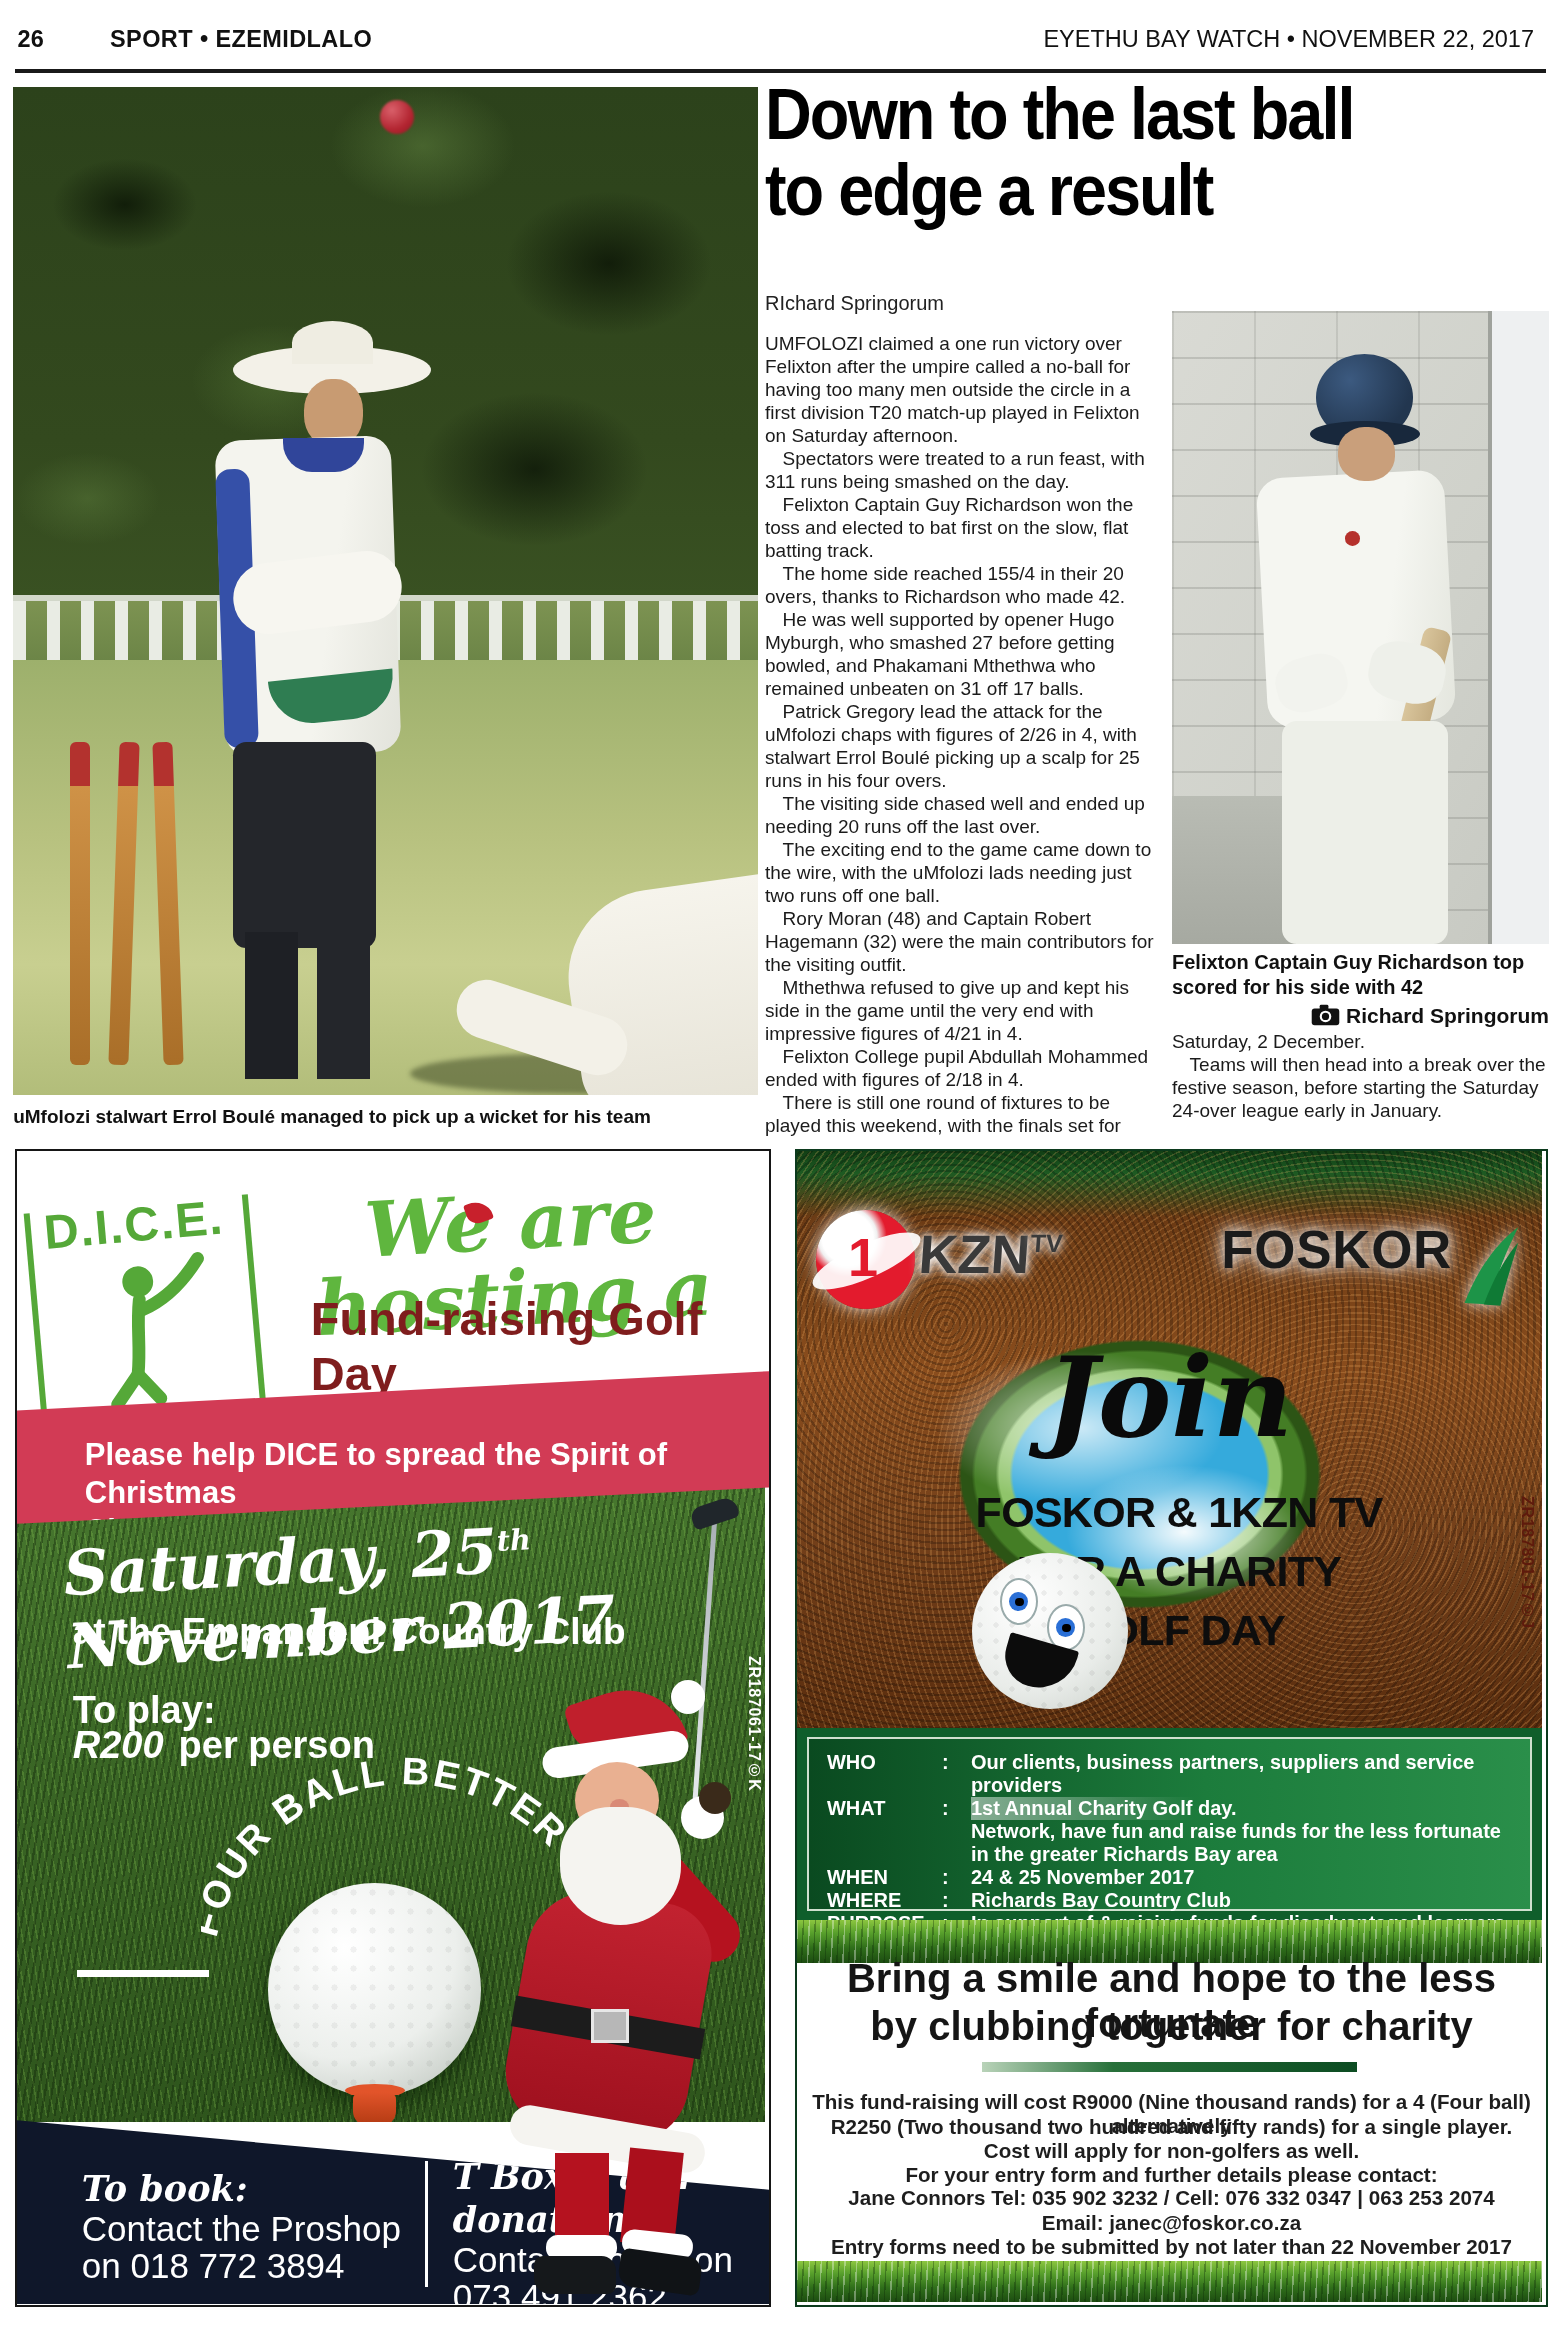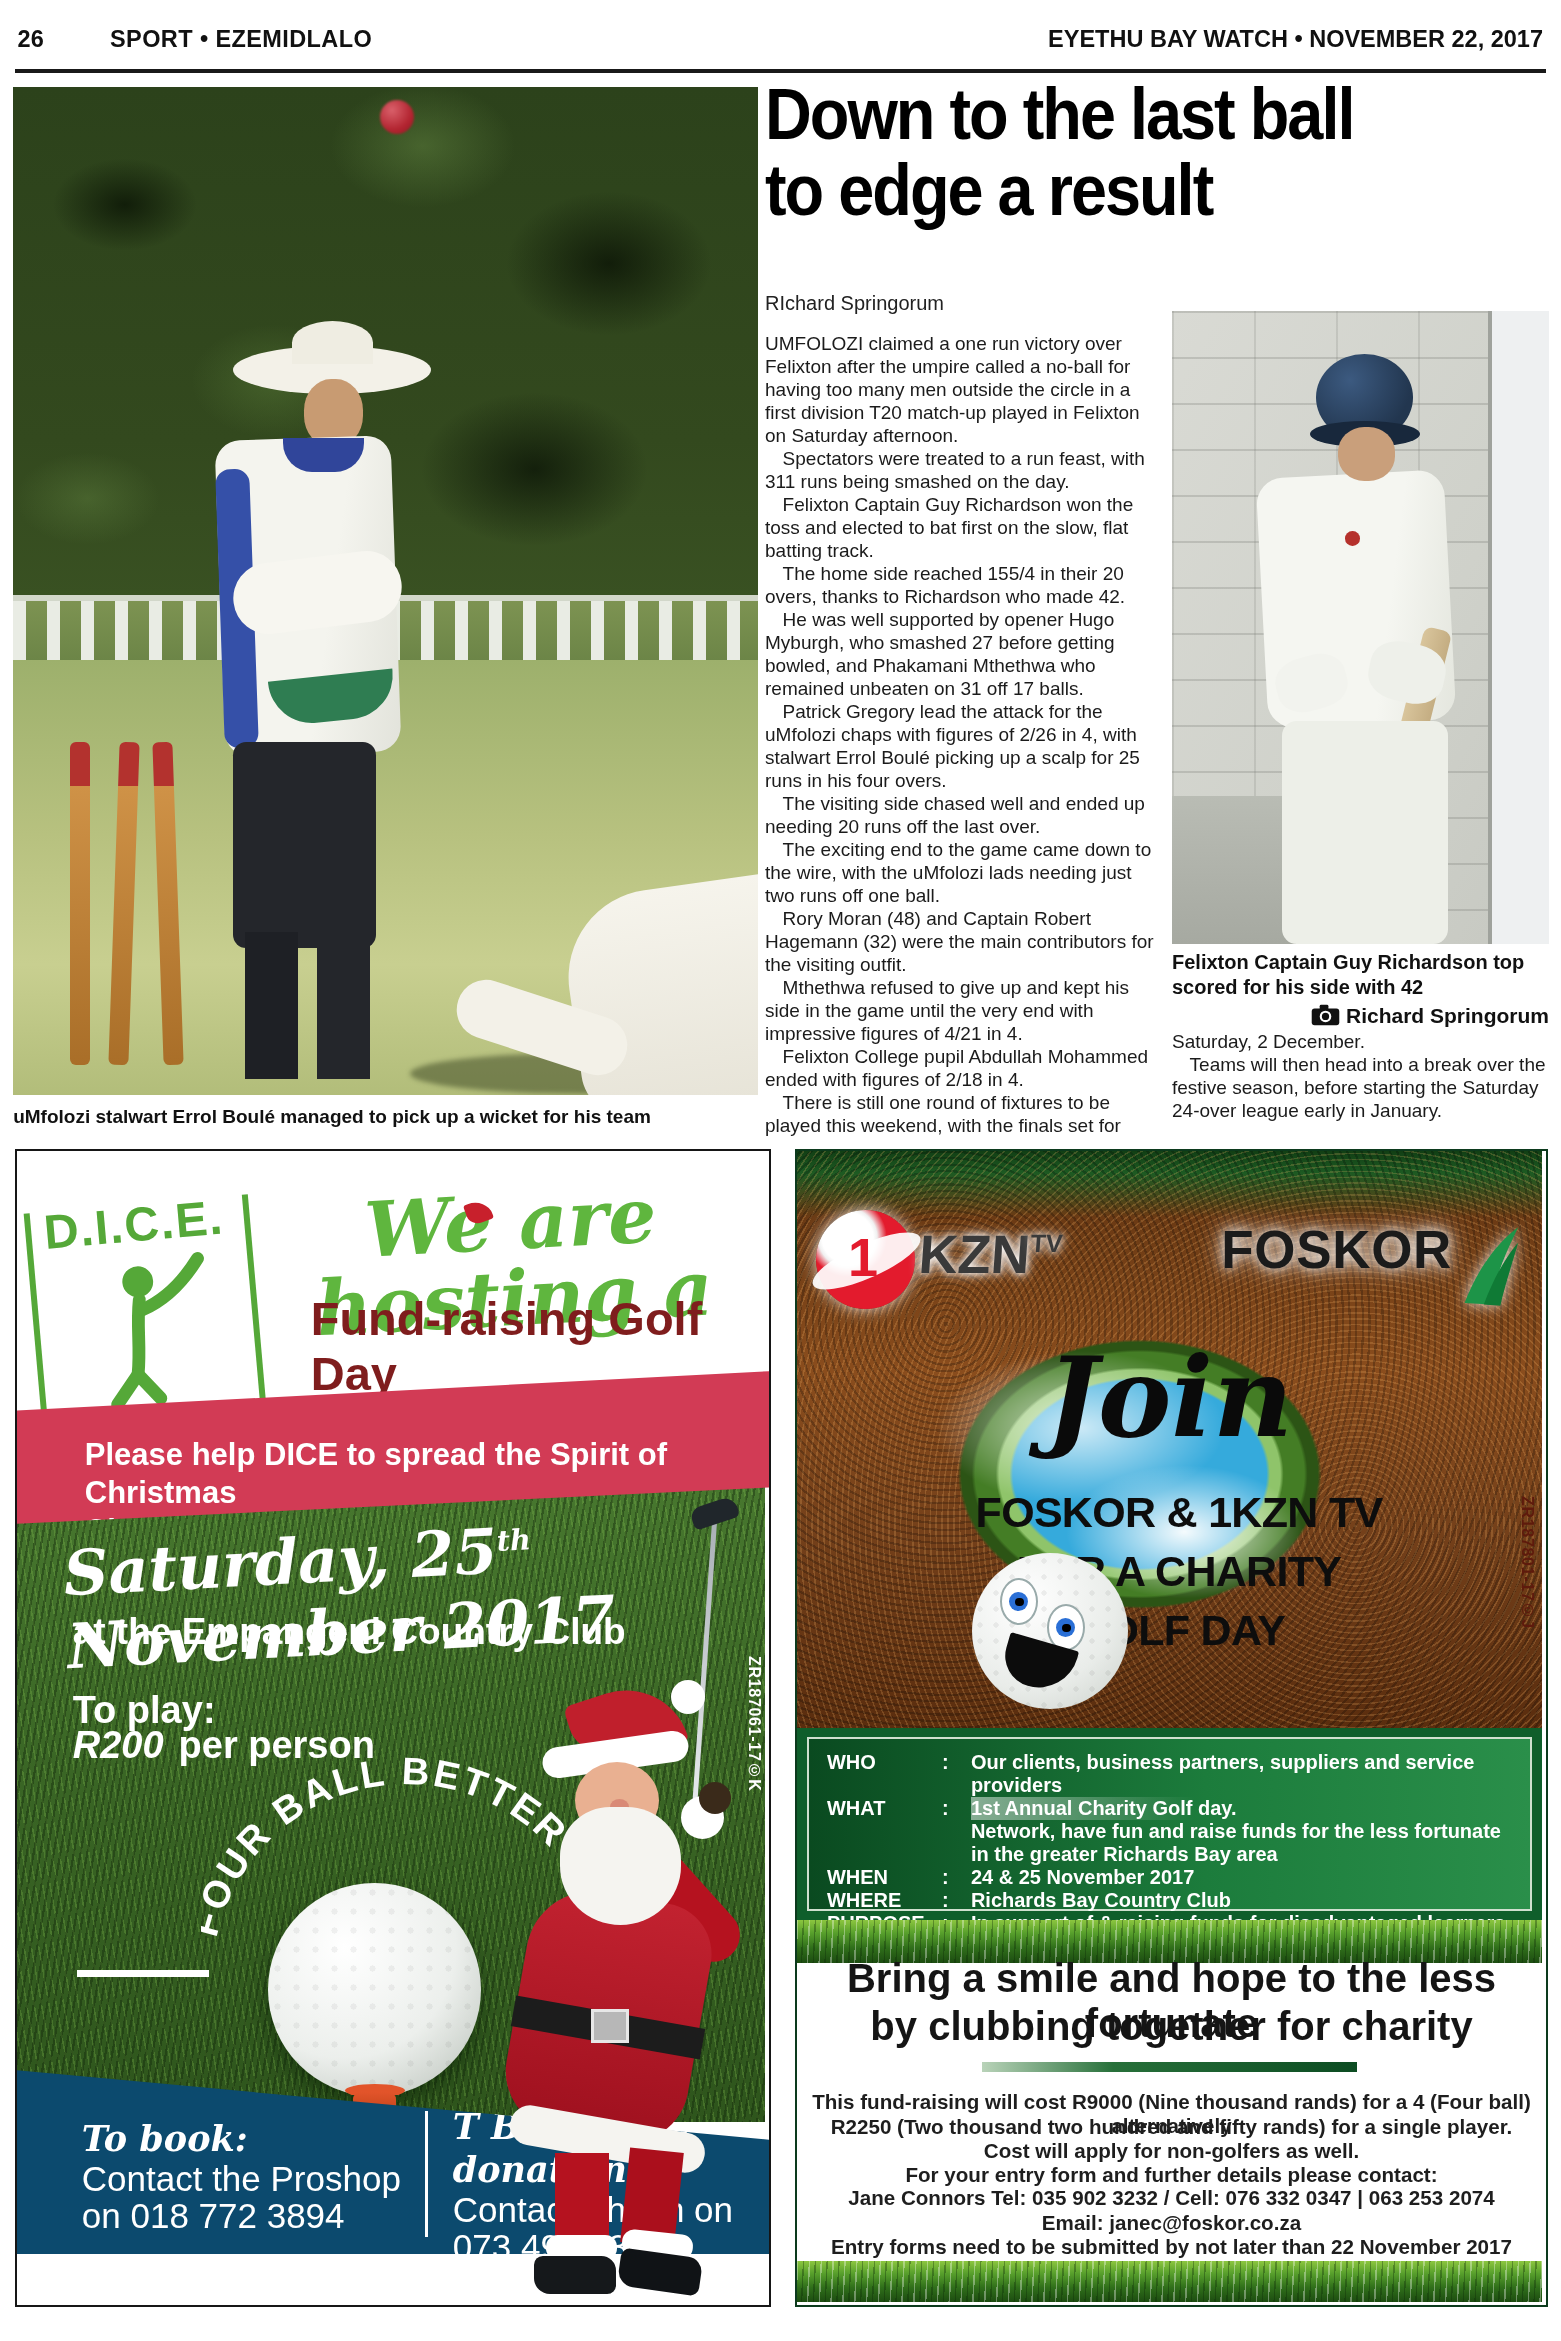--- a/index.html
+++ b/index.html
@@ -2,21 +2,21 @@
 <html style="font-size:11.8px"><head>
 <meta charset="utf-8">
 <style>
   html,body{margin:0;padding:0;background:#888}
   #page{position:relative;width:1561px;height:2342px;background:#fff;overflow:hidden;
         font-family:"Liberation Sans",sans-serif;color:#111}
   .abs{position:absolute}
   
   #hdr-num{left:17.6px;top:26.4px;font-size:23.5px;font-weight:bold}
   #hdr-sec{left:110px;top:26.4px;font-size:23.5px;font-weight:bold;letter-spacing:0.4px}
-  #hdr-right{right:18px;top:26.4px;font-size:23.5px;font-weight:bold}
+  #hdr-right{right:27px;top:26.4px;font-size:23.5px;font-weight:normal}
   #hdr-rule{left:14.7px;right:14.7px;top:69px;height:3.7px;background:#191919}
   
   #headline{left:765px;top:76px;width:874px;margin:0;font-size:72px;font-weight:bold;
             letter-spacing:-2.2px;line-height:1.06;color:#000;transform:scaleX(.9);transform-origin:0 0}
   #byline{left:765px;top:292px;font-size:20px;color:#222}
   
   #body-col{left:765px;top:332px;width:400px;font-size:19px;line-height:23px;color:#1b1b1b}
   #body-col p,#cont-col p{margin:0;text-indent:17.6px}
   #body-col p.first,#cont-col p.first{text-indent:0}
   #cont-col{left:1172px;top:1030px;width:377px;font-size:19px;line-height:23px;color:#1b1b1b}
@@ -149,21 +149,21 @@
   #s-belt{left:25px;top:323px;width:192px;height:31px;background:#1c1c1c;transform:rotate(10deg)}
   #s-buckle{left:104px;top:320px;width:38px;height:34px;background:#b7b7b7;border:3.7px solid #e7e7e7;box-sizing:border-box}
   #s-trim{left:22px;top:430px;width:197px;height:40px;background:#f5f4f0;border-radius:20.6px;transform:rotate(10deg)}
   #s-legA{left:68px;top:464px;width:54px;height:95px;background:#b5121f}
   #s-legB{left:138px;top:461px;width:54px;height:95px;background:#ab0f1c;transform:rotate(6deg)}
   #s-cuffA{left:59px;top:546px;width:71px;height:25px;background:#fff;border-radius:11.8px}
   #s-cuffB{left:135px;top:543px;width:71px;height:25px;background:#fff;border-radius:11.8px;transform:rotate(6deg)}
   #s-bootA{left:47px;top:567px;width:82px;height:38px;background:#15181b;border-radius:8.8px 14.7px 8.8px 16px}
   #s-bootB{left:132px;top:564px;width:82px;height:38px;background:#101316;border-radius:8.8px 14.7px 8.8px 16px;transform:rotate(8deg)}
   
-  #dice-greyband{left:-2.9px;top:919px;width:758px;height:184px;background:#0c4a6e;
+  #dice-greyband{left:-2.9px;top:969px;width:758px;height:184px;background:#0f172a;
       clip-path:polygon(0 0,100% 38%,100% 100%,0 100%);z-index:2}
   #dice-greyband .col{position:absolute;color:#fff}
   #dgb-l{left:68px;top:47px}
   #dgb-r{left:439px;top:35px}
   .gb-script{font-size:35px;line-height:43px;color:#fff}
   .gb-line{font-size:35px;font-weight:normal;line-height:37px}
   #dgb-div{left:411px;top:41px;width:2.9px;height:126px;background:#fff;position:absolute}
   
   #foskor-ad{left:795px;top:1149px;width:749px;height:1154px;border:2.2px solid #0c3a1d;background:#fff;overflow:hidden}
   #f-top{left:0;top:0;width:745px;height:577px;overflow:hidden;

